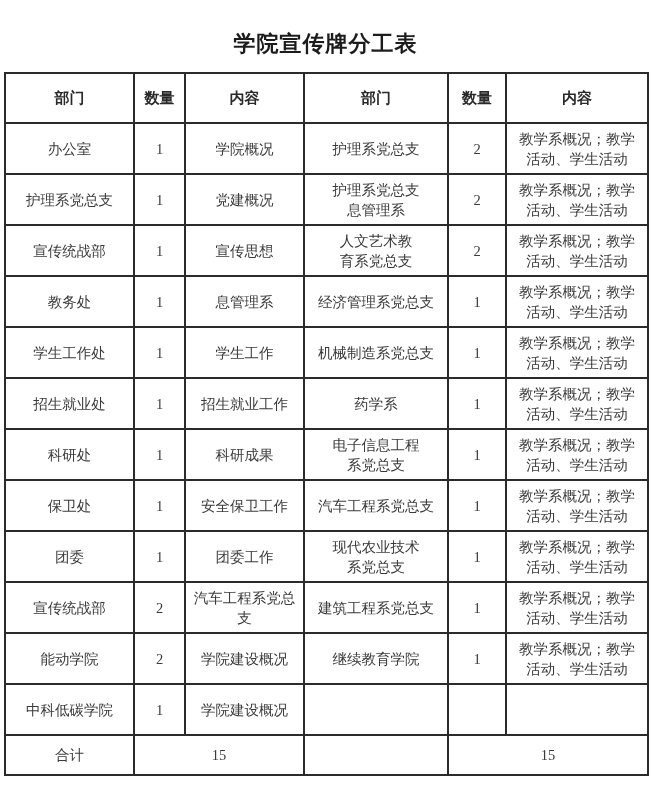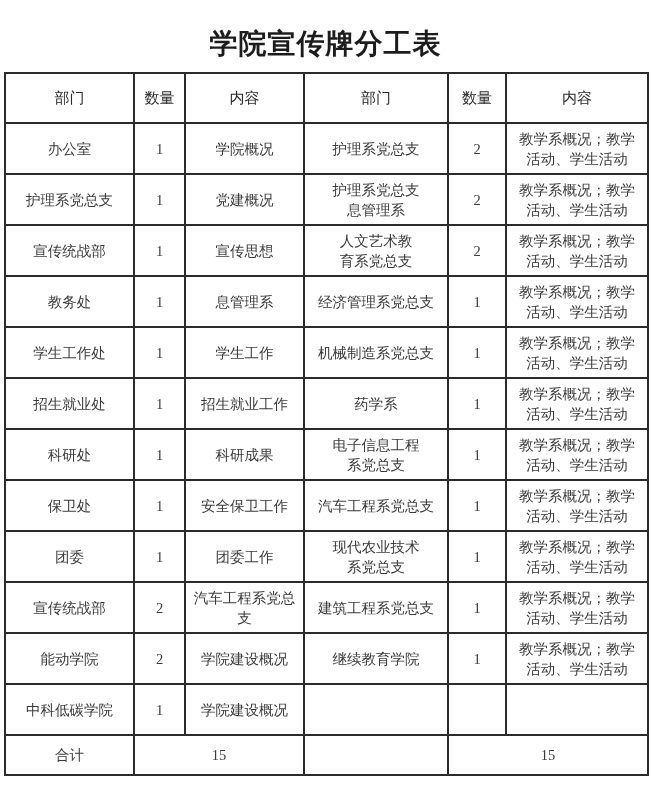--- a/index.html
+++ b/index.html
@@ -13,21 +13,21 @@
   }
   .page {
     width: 651px;
     height: 811px;
     background: #ffffff;
     overflow: hidden;
   }
   .doc-title {
     margin-top: 30px;
     text-align: center;
-    font-size: 28px;
+    font-size: 22px;
     font-weight: bold;
     color: #1c1c1c;
     letter-spacing: 1px;
     line-height: 28px;
   }
   table.assign-table {
     border-collapse: collapse;
     table-layout: fixed;
     width: 643px;
     margin-left: 4px;
@@ -39,21 +39,21 @@
     text-align: center;
     vertical-align: middle;
     padding: 2px 3px;
     font-size: 14.5px;
     line-height: 20px;
     white-space: pre-line;
     overflow: hidden;
     color: #3a3a3a;
   }
   table.assign-table th {
-    font-weight: normal;
+    font-weight: bold;
     font-size: 15px;
     color: #2a2a2a;
     height: 44px;
   }
   table.assign-table tbody td {
     height: 45px;
   }
   table.assign-table tr.total-row td {
     height: 34px;
   }

